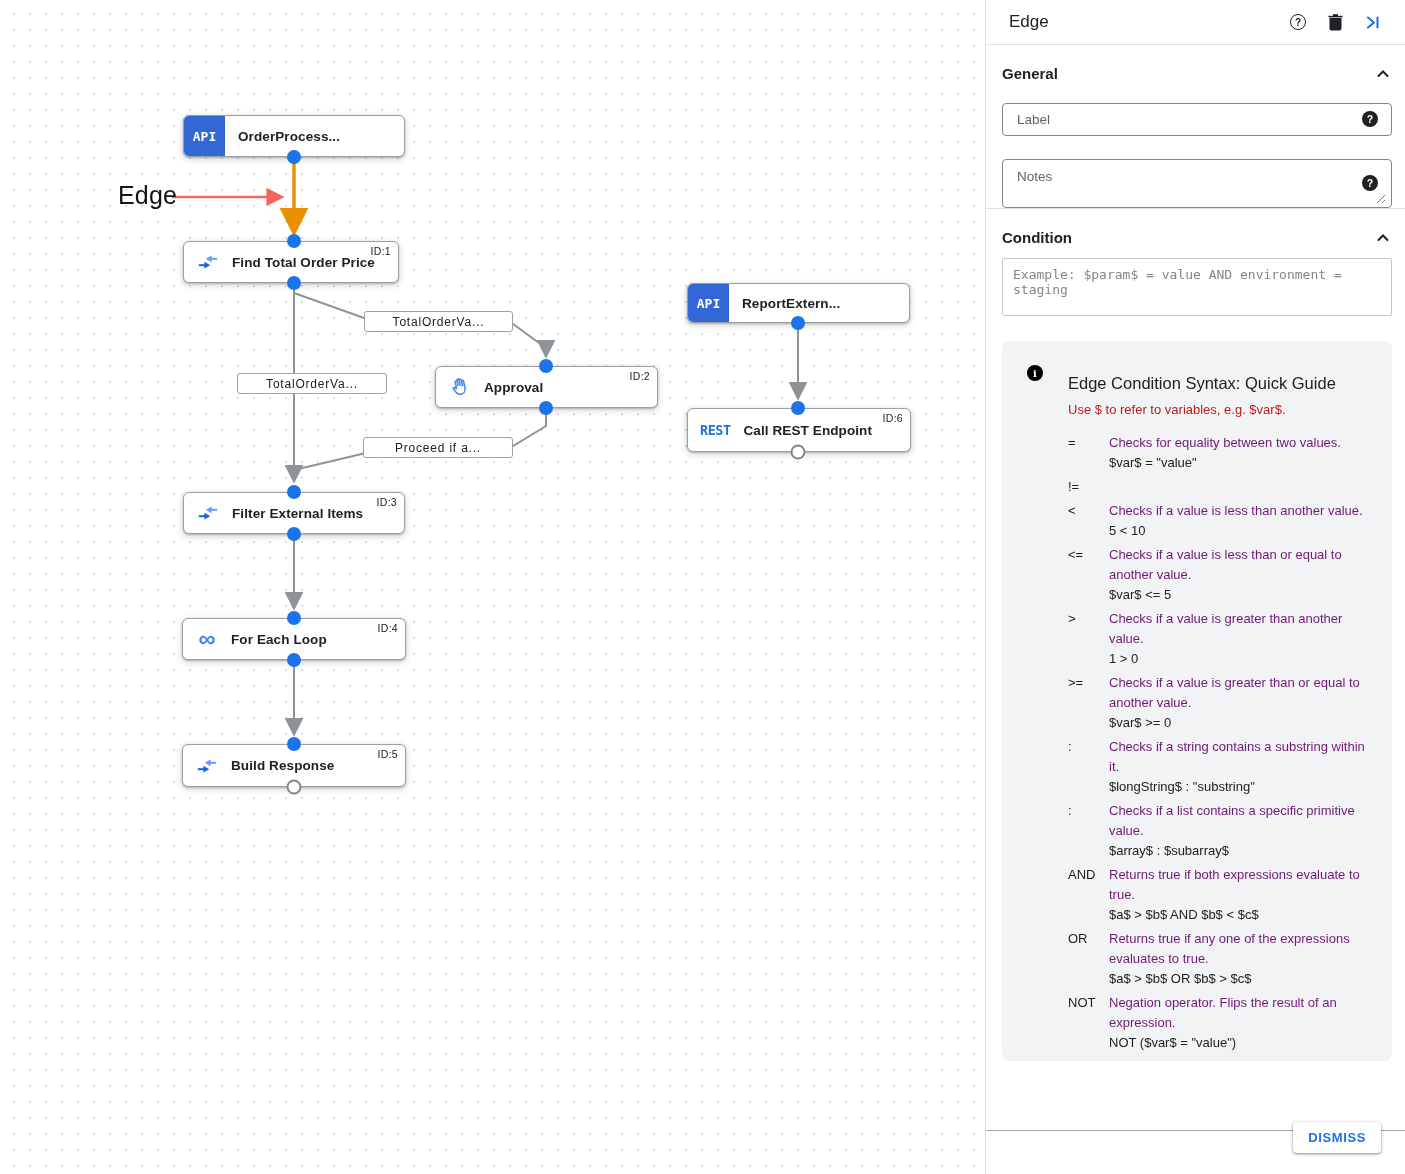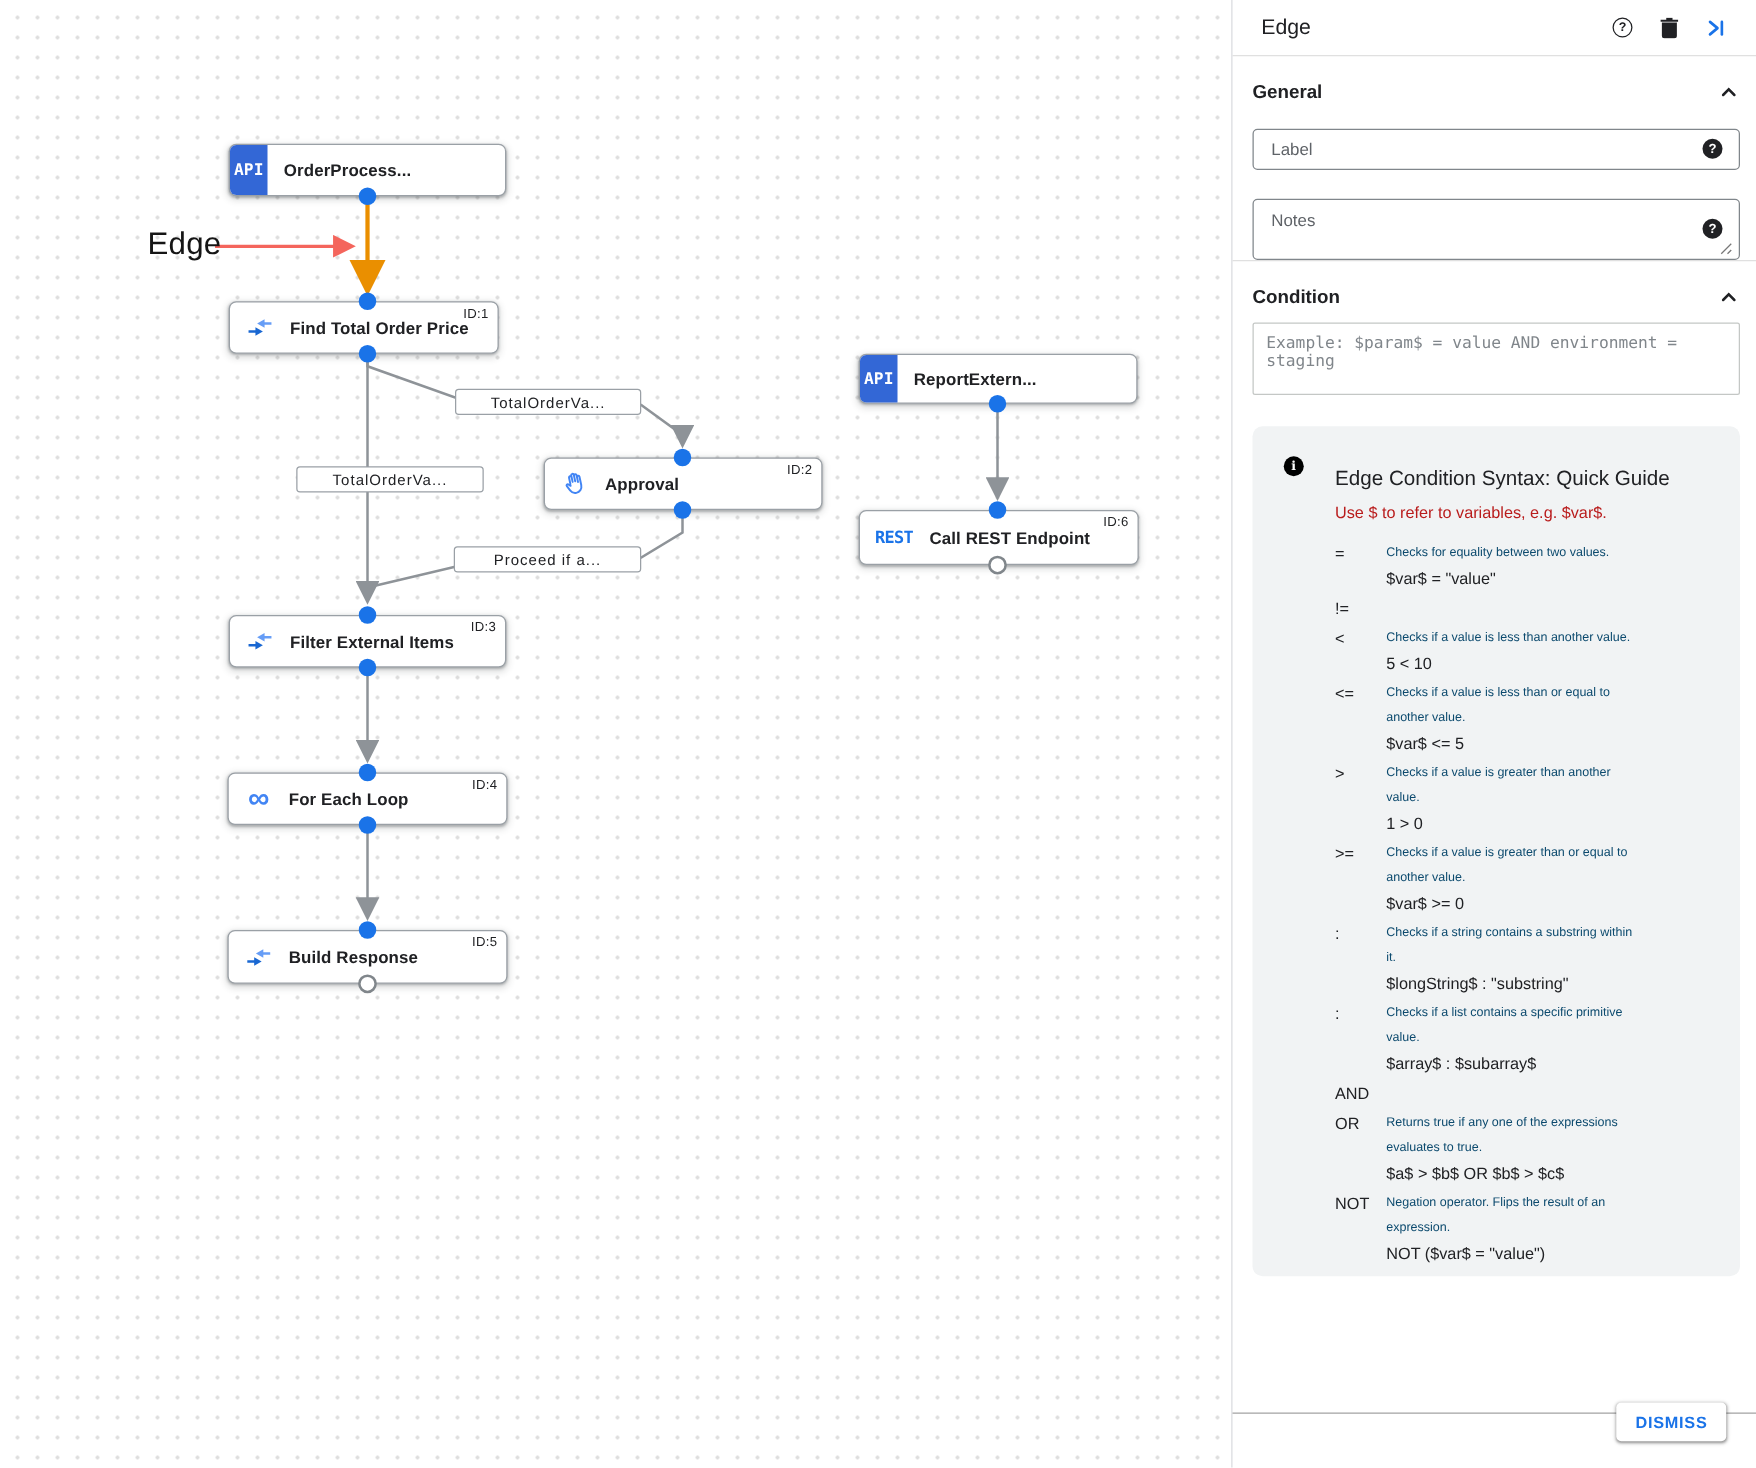--- a/index.html
+++ b/index.html
@@ -12,21 +12,21 @@
     background-size:16px 16px; background-position:6px 6px; }
   .edges, .ports { position:absolute; left:0; top:0; }
   .edges { z-index:1; } .ports { z-index:4; pointer-events:none; }
   #nodes-layer { position:absolute; left:0; top:0; z-index:2; }
   #edge-labels-layer { position:absolute; left:0; top:0; z-index:3; }
 
   .node { position:absolute; background:#fff; border:1px solid #9aa0a6; border-radius:6px;
     display:flex; align-items:center;
     box-shadow:0 1px 2px rgba(60,64,67,.32), 0 2px 6px 1px rgba(60,64,67,.18); }
   .node-label { font-size:13.5px; font-weight:700; color:#202124; margin-left:13px; letter-spacing:.1px; }
-  .api-badge { width:30px; align-self:stretch; background:#3367d6; border-radius:5px 0 0 5px;
+  .api-badge { width:41px; align-self:stretch; background:#3367d6; border-radius:5px 0 0 5px;
     color:#fff; display:flex; align-items:center; justify-content:center;
     font-family:"DejaVu Sans Mono", monospace; font-weight:700; font-size:13px; }
   .rest-badge { margin-left:12px; color:#1a73e8; font-family:"DejaVu Sans Mono", monospace;
     font-weight:700; font-size:13.5px; letter-spacing:-.5px; }
   .node-icon { margin-left:13px; width:22px; height:22px; display:flex; align-items:center; justify-content:center; }
   .loop-glyph { color:#4285f4; font-size:24px; font-weight:700; line-height:20px; }
   .id-badge { position:absolute; top:3px; right:7px; font-size:10.5px; color:#202124; letter-spacing:.3px; }
 
   .edge-label { position:absolute; background:#fff; border:1px solid #9aa0a6; border-radius:3px;
     display:flex; align-items:center; justify-content:center; font-size:12px; letter-spacing:.8px;
@@ -76,21 +76,21 @@
   .guide-head { display:flex; padding:21px 24px 0 25px; }
   .info-circle { width:16px; height:16px; min-width:16px; background:#000; color:#fff; border-radius:50%;
     display:flex; align-items:center; justify-content:center; font-size:10px; font-weight:700;
     font-family:"DejaVu Serif", serif; margin-top:3px; }
   .guide-head-text { margin-left:25px;margin-top:12px; }
   .guide-title { font-size:16.5px; color:#202124; }
   .guide-subtitle { margin-top:9px; font-size:13px; color:#b91c1c; }
   .guide-rows { margin-top:16px; padding:0 20px 0 66px; }
   .guide-row { display:grid; grid-template-columns:41px 1fr; margin-bottom:4px; }
   .guide-op { font-size:13px; line-height:20px; color:#202124; }
-  .guide-desc { font-size:10px; line-height:20px; white-space:pre-line; color:#0c4a6e; }
+  .guide-desc { font-size:13px; line-height:20px; white-space:pre-line; color:#701a75; }
   .guide-ex { font-size:13px; line-height:20px; color:#202124; }
 
   .panel-footer { position:absolute; left:0; right:0; top:1130px; border-top:1px solid #a3a3a3; height:44px; }
   .dismiss-btn { position:absolute; right:24px; top:-9px; height:31px; padding:0 15px; background:#fff;
     border:none; border-radius:4px; color:#1a73e8; font-family:"Liberation Sans", sans-serif;
     font-size:13px; font-weight:700; letter-spacing:.6px; cursor:pointer;
     box-shadow:0 1px 2px rgba(0,0,0,.3), 0 1px 3px 1px rgba(0,0,0,.15); }
 </style>
 </head>
 <body>
@@ -330,20 +330,25 @@
           <div class="guide-row">
             <div class="guide-op">:</div>
             <div class="guide-right">
               <div class="guide-desc">Checks if a list contains a specific primitive
 value.</div>
               <div class="guide-ex">$array$ : $subarray$</div>
             </div>
           </div>
           <div class="guide-row">
             <div class="guide-op">AND</div>
+            <div class="guide-right">
+              <div class="guide-desc">Returns true if both expressions evaluate to
+true.</div>
+              <div class="guide-ex">$a$ &gt; $b$ AND $b$ &lt; $c$</div>
+            </div>
           </div>
           <div class="guide-row">
             <div class="guide-op">OR</div>
             <div class="guide-right">
               <div class="guide-desc">Returns true if any one of the expressions
 evaluates to true.</div>
               <div class="guide-ex">$a$ &gt; $b$ OR $b$ &gt; $c$</div>
             </div>
           </div>
           <div class="guide-row">

